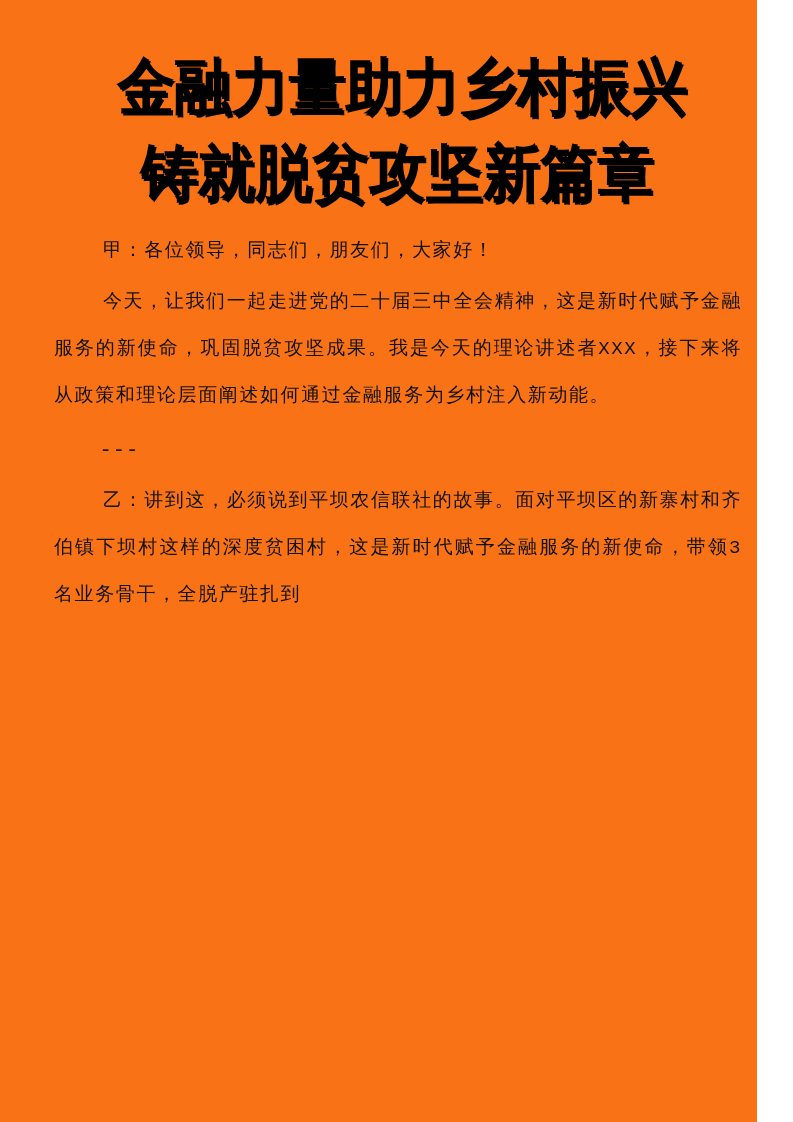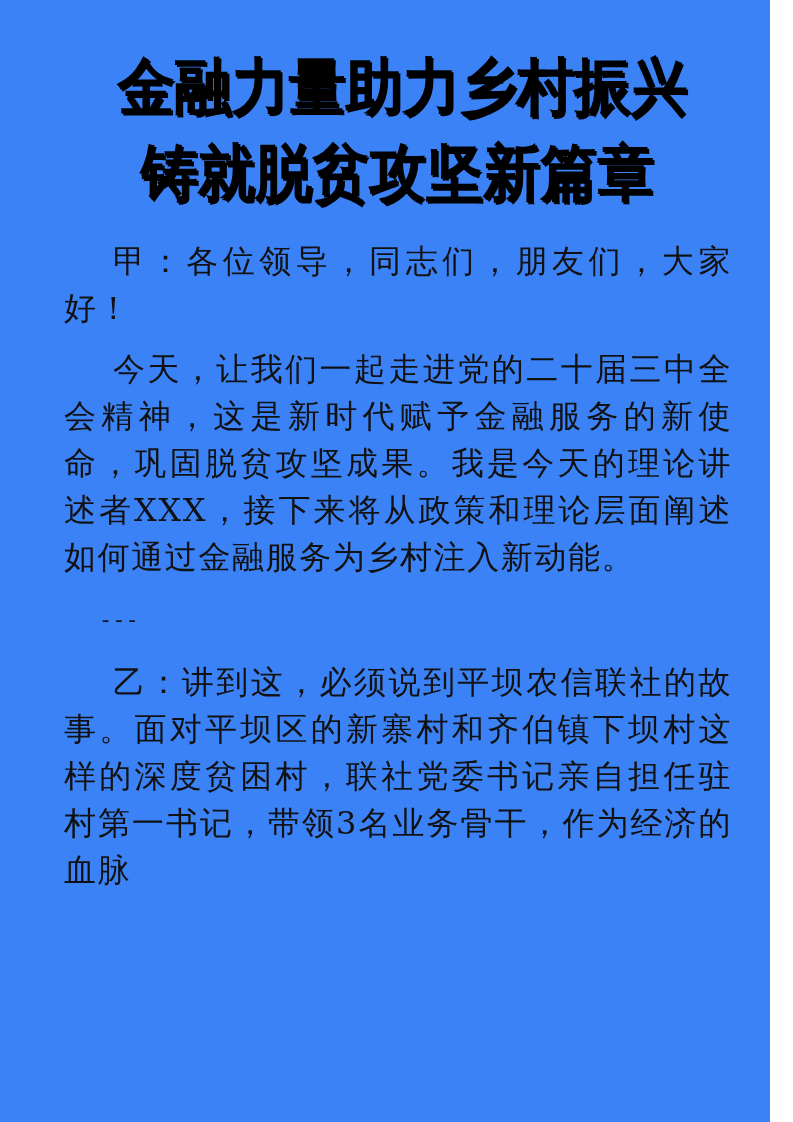--- a/index.html
+++ b/index.html
@@ -1,53 +1,54 @@
 <!DOCTYPE html>
 <html><head>
 <meta charset="utf-8">
 <style>
   html, body { margin: 0; padding: 0; background: #ffffff; }
   body {
     width: 793px; height: 1122px; overflow: hidden; position: relative;
     font-family: "DejaVu Serif", "Liberation Serif", serif;
     color: #111111;
   }
-  .page { position: absolute; left: 0; top: 0; width: 757px; height: 1122px; background: #3b82f6; padding-left: 13px; }
+  .page { position: absolute; left: 0; top: 0; width: 757px; height: 1122px; background: #f97316; }
   .title {
     position: absolute; left: 50px; width: 695px; text-align: center;
     font-family: "DejaVu Sans", "Liberation Sans", sans-serif;
     font-weight: bold; font-size: 62px; line-height: 70px; color: #000000;
     letter-spacing: 0px;
     transform: scaleX(0.92);
     transform-origin: center;
     text-shadow: 2px 2px 0 #000;
   }
   .title.l1 { top: 52px; left: 55px; }
   .title.l2 { top: 138px; }
   .body-text {
     position: absolute; left: 50px; top: 224px; width: 696px;
   }
   .para {
-    margin: 14px; font-size: 32px; line-height: 47px;
+    margin: 4px; font-size: 19px; line-height: 47px;
     text-indent: 49px; text-align: justify; text-align-last: left;
     letter-spacing: 1.6px;
     word-break: break-all;
+    font-family: Liberation Mono, monospace;
   }
   .sep {
     margin: 0; font-size: 22px; line-height: 50px; text-indent: 49px;
     font-family: "DejaVu Sans Mono", "Liberation Mono", monospace;
     letter-spacing: 0px; height: 50px;
   }
 </style>
 </head>
 <body>
 
 <div class="page">
   <div class="title l1">金融力量助力乡村振兴</div>
   <div class="title l2">铸就脱贫攻坚新篇章</div>
 
   <div class="body-text">
     <p class="para">甲：各位领导，同志们，朋友们，大家好！</p>
     <p class="para">今天，让我们一起走进党的二十届三中全会精神，这是新时代赋予金融服务的新使命，巩固脱贫攻坚成果。我是今天的理论讲述者XXX，接下来将从政策和理论层面阐述如何通过金融服务为乡村注入新动能。</p>
     <p class="sep">---</p>
-    <p class="para">乙：讲到这，必须说到平坝农信联社的故事。面对平坝区的新寨村和齐伯镇下坝村这样的深度贫困村，联社党委书记亲自担任驻村第一书记，带领3名业务骨干，作为经济的血脉</p>
+    <p class="para">乙：讲到这，必须说到平坝农信联社的故事。面对平坝区的新寨村和齐伯镇下坝村这样的深度贫困村，这是新时代赋予金融服务的新使命，带领3名业务骨干，全脱产驻扎到</p>
   </div>
 </div>
 
 </body></html>

